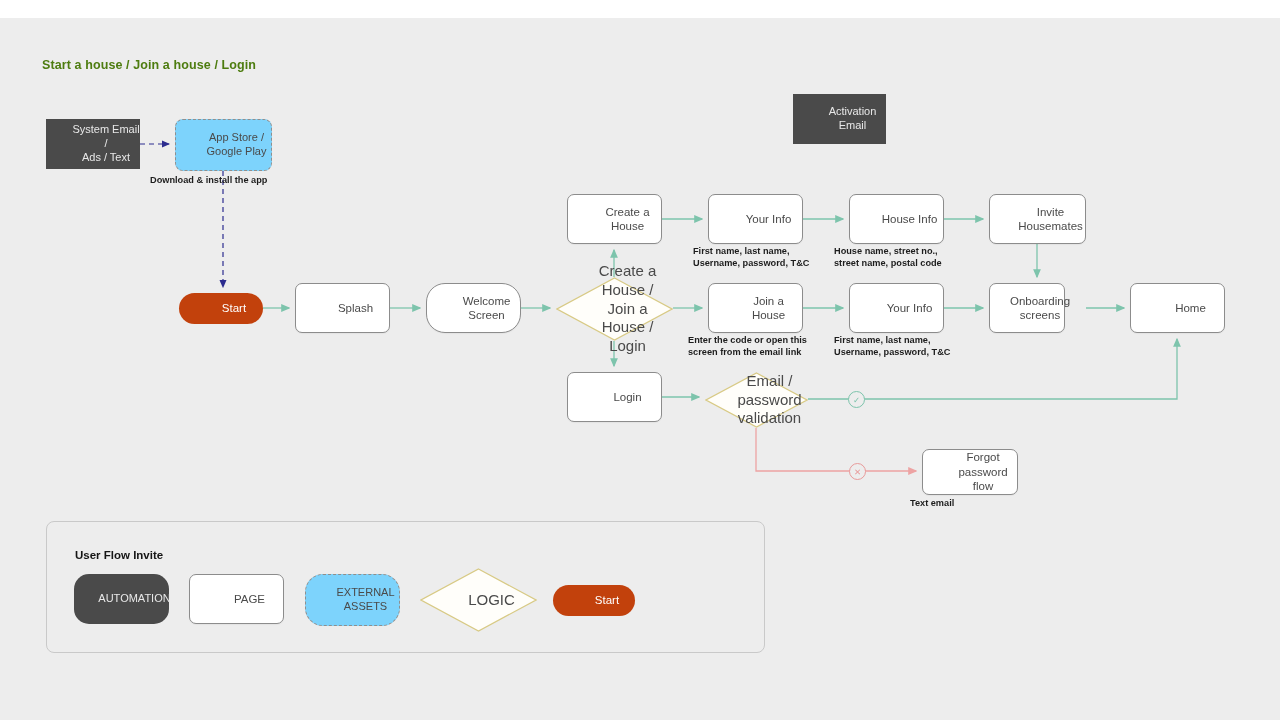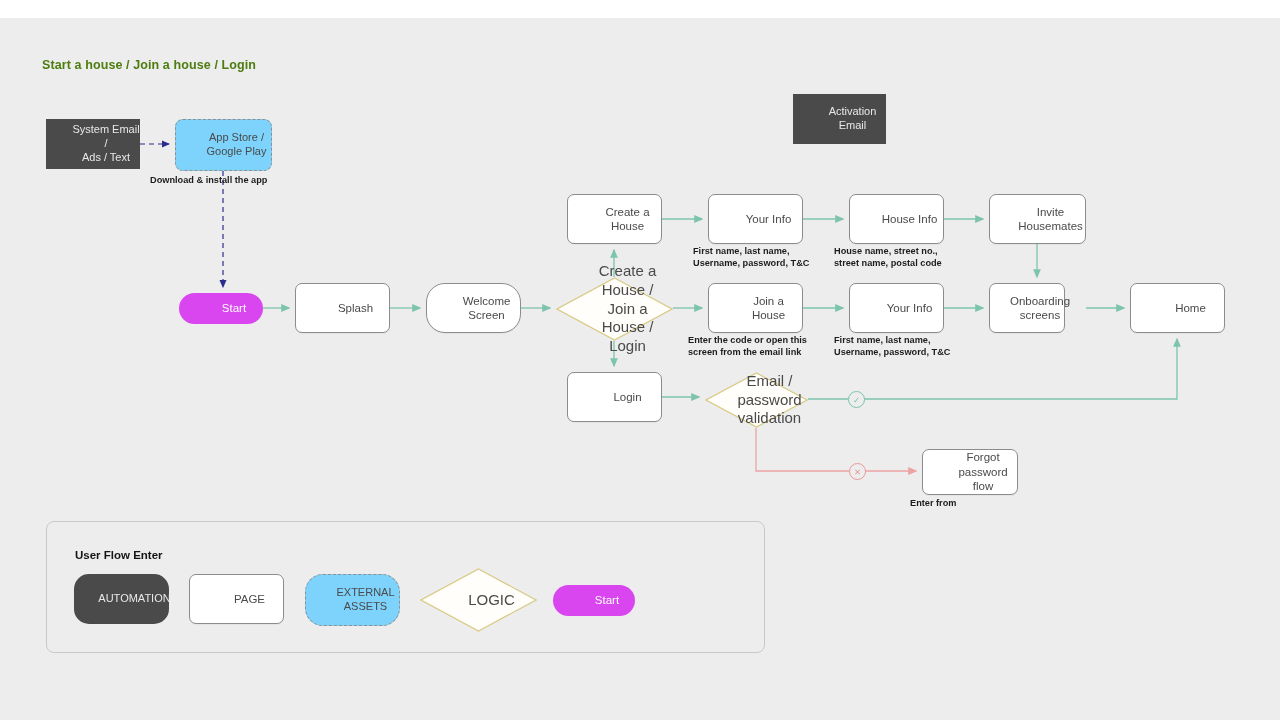--- a/index.html
+++ b/index.html
@@ -63,21 +63,21 @@
   .external-node {
     background: #7dd3fc;
     border: 1.4px dashed #8f8f8f;
     border-radius: 8px;
     color: #4a4a4a;
     font-size: 11px;
     justify-content: center;
   }
   
   .start-node {
-    background: #d946ef;
+    background: #c2410c;
     color: #ffffff;
     font-size: 11.5px;
     border-radius: 999px;
   }
   
   .logic-node {
     color: #4a4a4a;
     font-size: 15px;
     background: transparent;
   }
@@ -240,30 +240,30 @@
         <span>Forgot password flow</span>
       </div>
     </div>
 
   <div id="sublabels-layer">
       <div class="sublabel" style="left: 150px; top: 174px; width: 150px;">Download &amp; install the app</div>
       <div class="sublabel" style="left: 693px; top: 245px; width: 126px;">First name, last name,<br>Username, password, T&amp;C</div>
       <div class="sublabel" style="left: 834px; top: 245px; width: 126px;">House name, street no.,<br>street name, postal code</div>
       <div class="sublabel" style="left: 688px; top: 334px; width: 136px;">Enter the code or open this<br>screen from the email link</div>
       <div class="sublabel" style="left: 834px; top: 334px; width: 126px;">First name, last name,<br>Username, password, T&amp;C</div>
-      <div class="sublabel" style="left: 910px; top: 497px; width: 120px;">Enter from</div>
+      <div class="sublabel" style="left: 910px; top: 497px; width: 120px;">Text email</div>
     </div>
 
   <div id="markers-layer">
       <div style="position: absolute; left: 848px; top: 391px; width: 15px; height: 15px; border-radius: 50%; border: 1.2px solid rgb(125, 196, 172); background: rgb(237, 237, 237); color: rgb(125, 196, 172); font-size: 8.5px; display: flex; align-items: center; justify-content: center;">✓</div>
       <div style="position: absolute; left: 849px; top: 463px; width: 15px; height: 15px; border-radius: 50%; border: 1.2px solid rgb(232, 154, 154); background: rgb(237, 237, 237); color: rgb(232, 154, 154); font-size: 8.5px; display: flex; align-items: center; justify-content: center;">✕</div>
     </div>
 
   <div class="legend-panel" id="legend-panel" style="left: 46px; top: 521px; width: 719px; height: 132px;">
-    <div class="legend-title" style="left:28px; top:27px;">User Flow Enter</div>
+    <div class="legend-title" style="left:28px; top:27px;">User Flow Invite</div>
   </div>
   <div id="legend-items-layer">
       <div class="node automation-node" style="left: 74px; top: 574px; width: 95px; height: 50px; border-radius: 15px;">
         <span>AUTOMATION</span>
       </div>
       <div class="node page-node" style="left: 189px; top: 574px; width: 95px; height: 50px;">
         <span>PAGE</span>
       </div>
       <div class="node external-node" style="left: 305px; top: 574px; width: 95px; height: 52px; border-radius: 18px;">
         <span>EXTERNAL<br>ASSETS</span>

